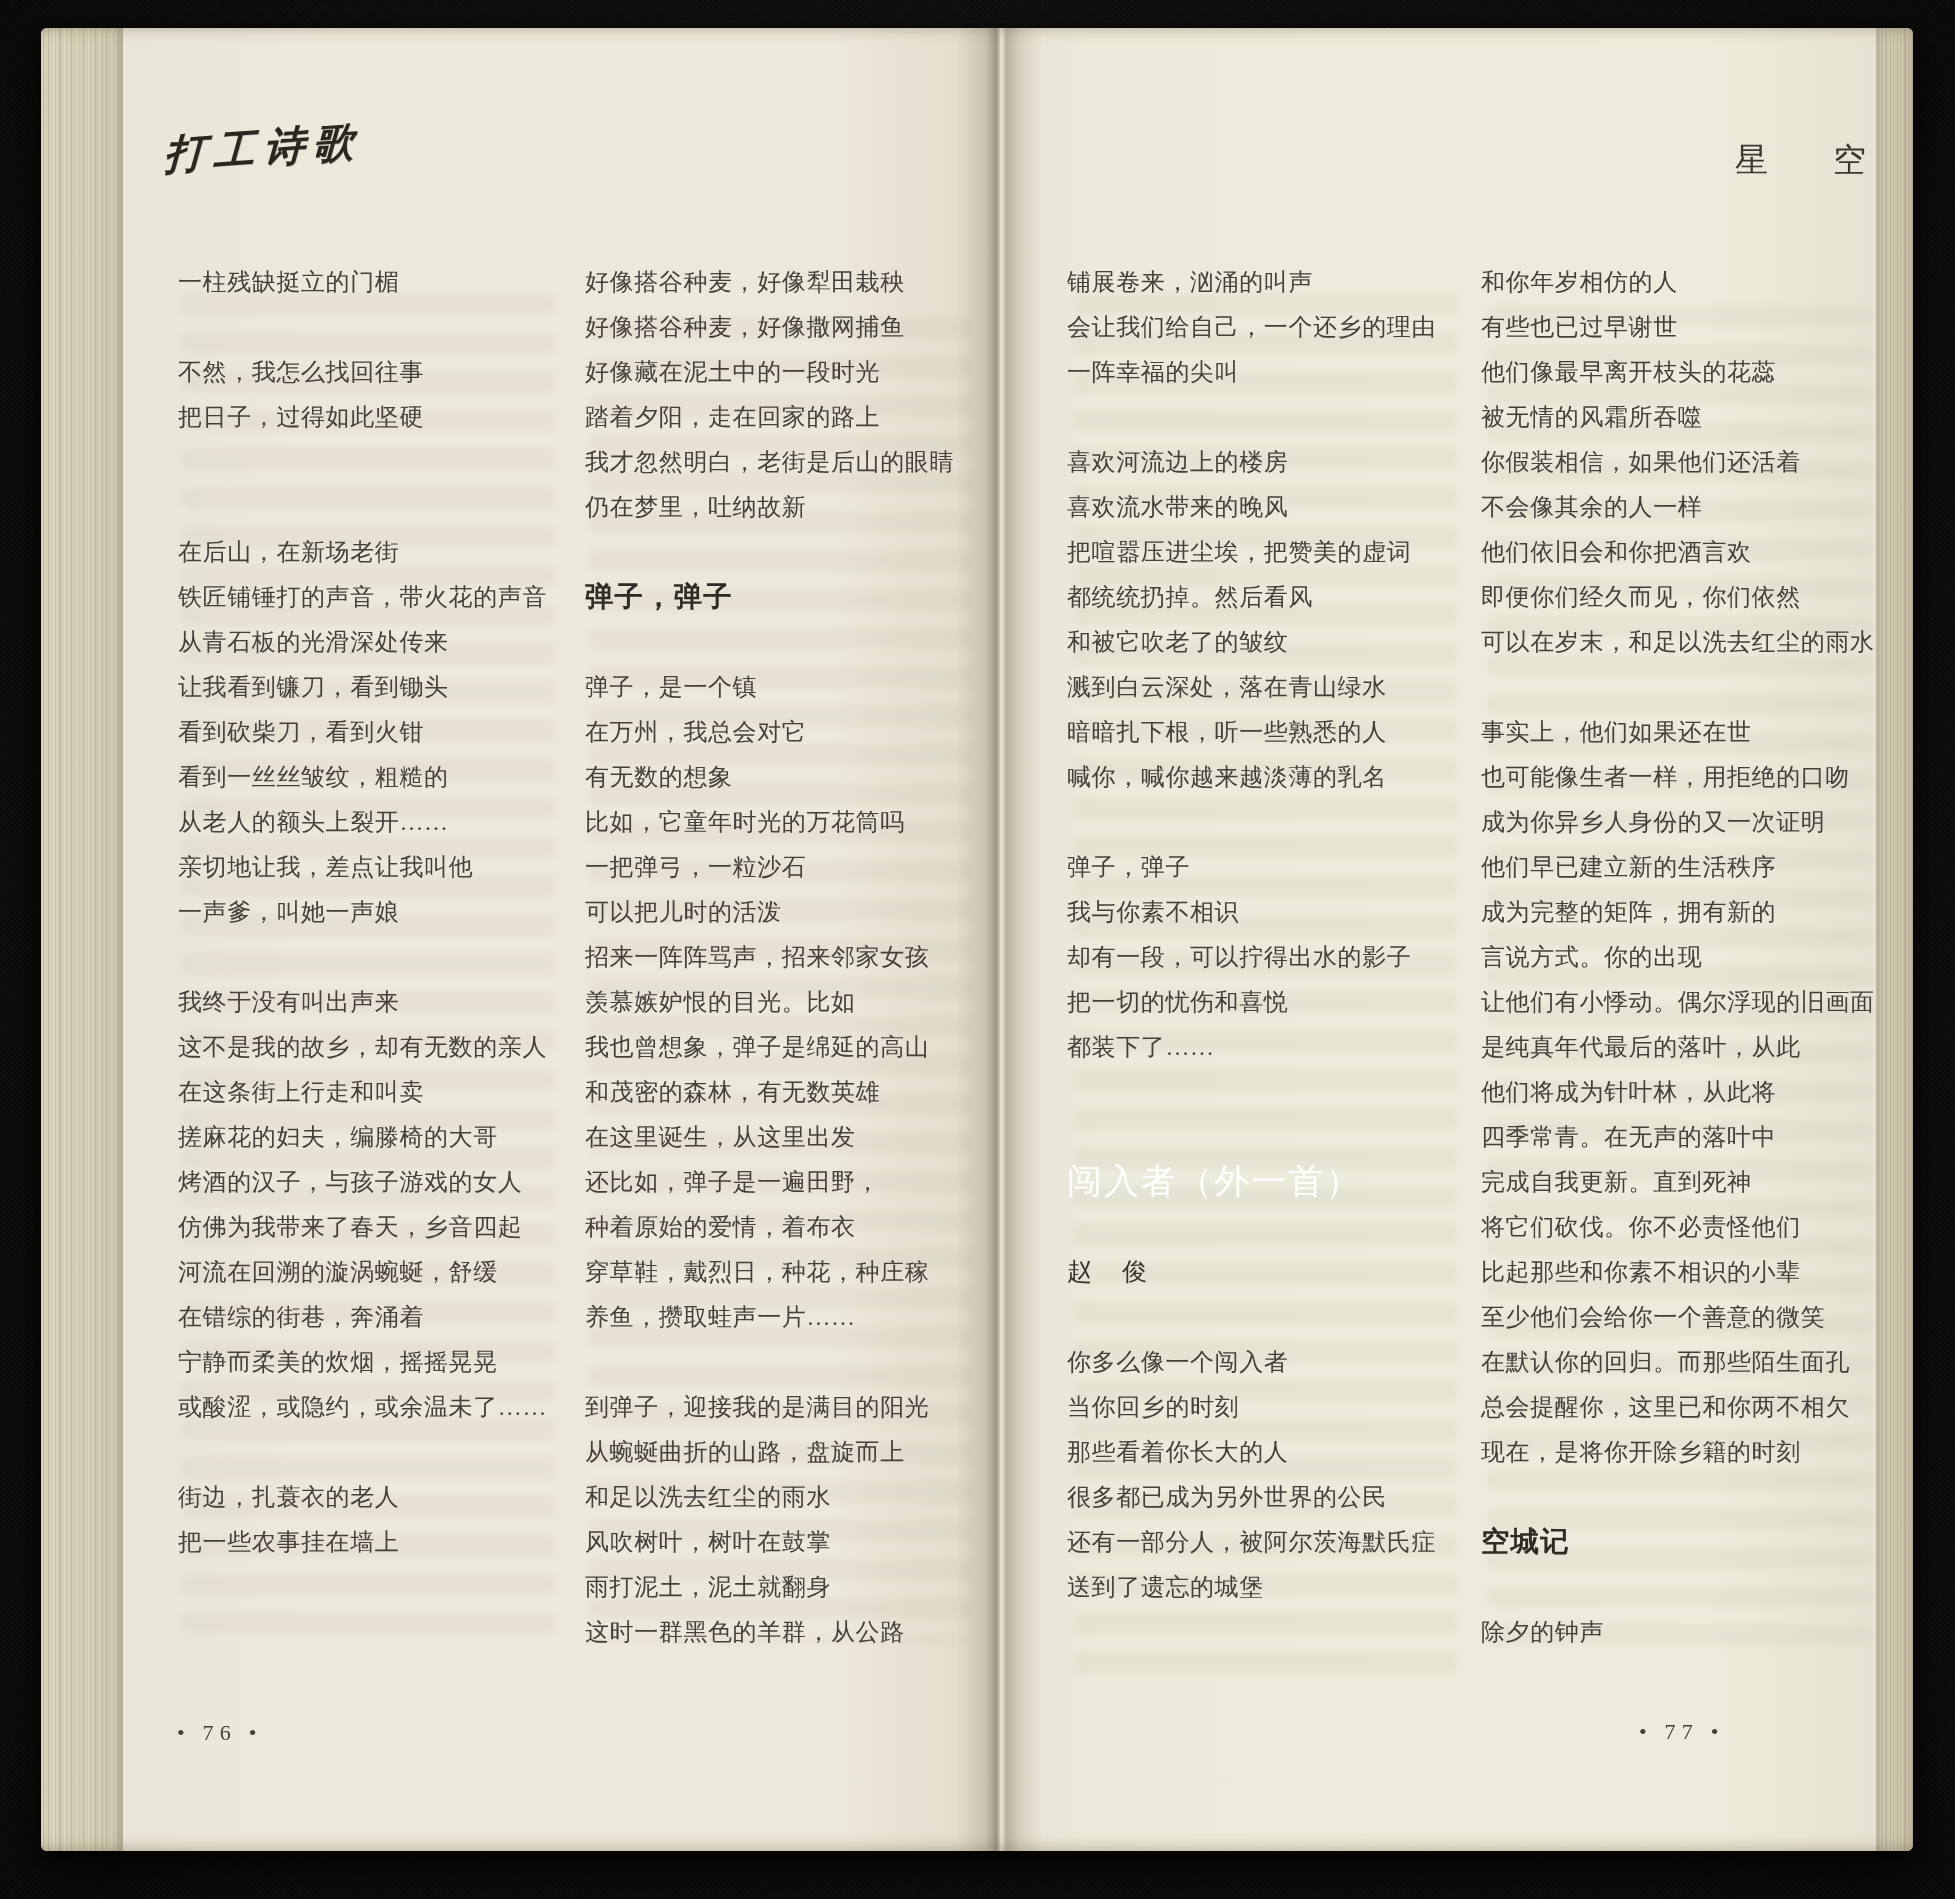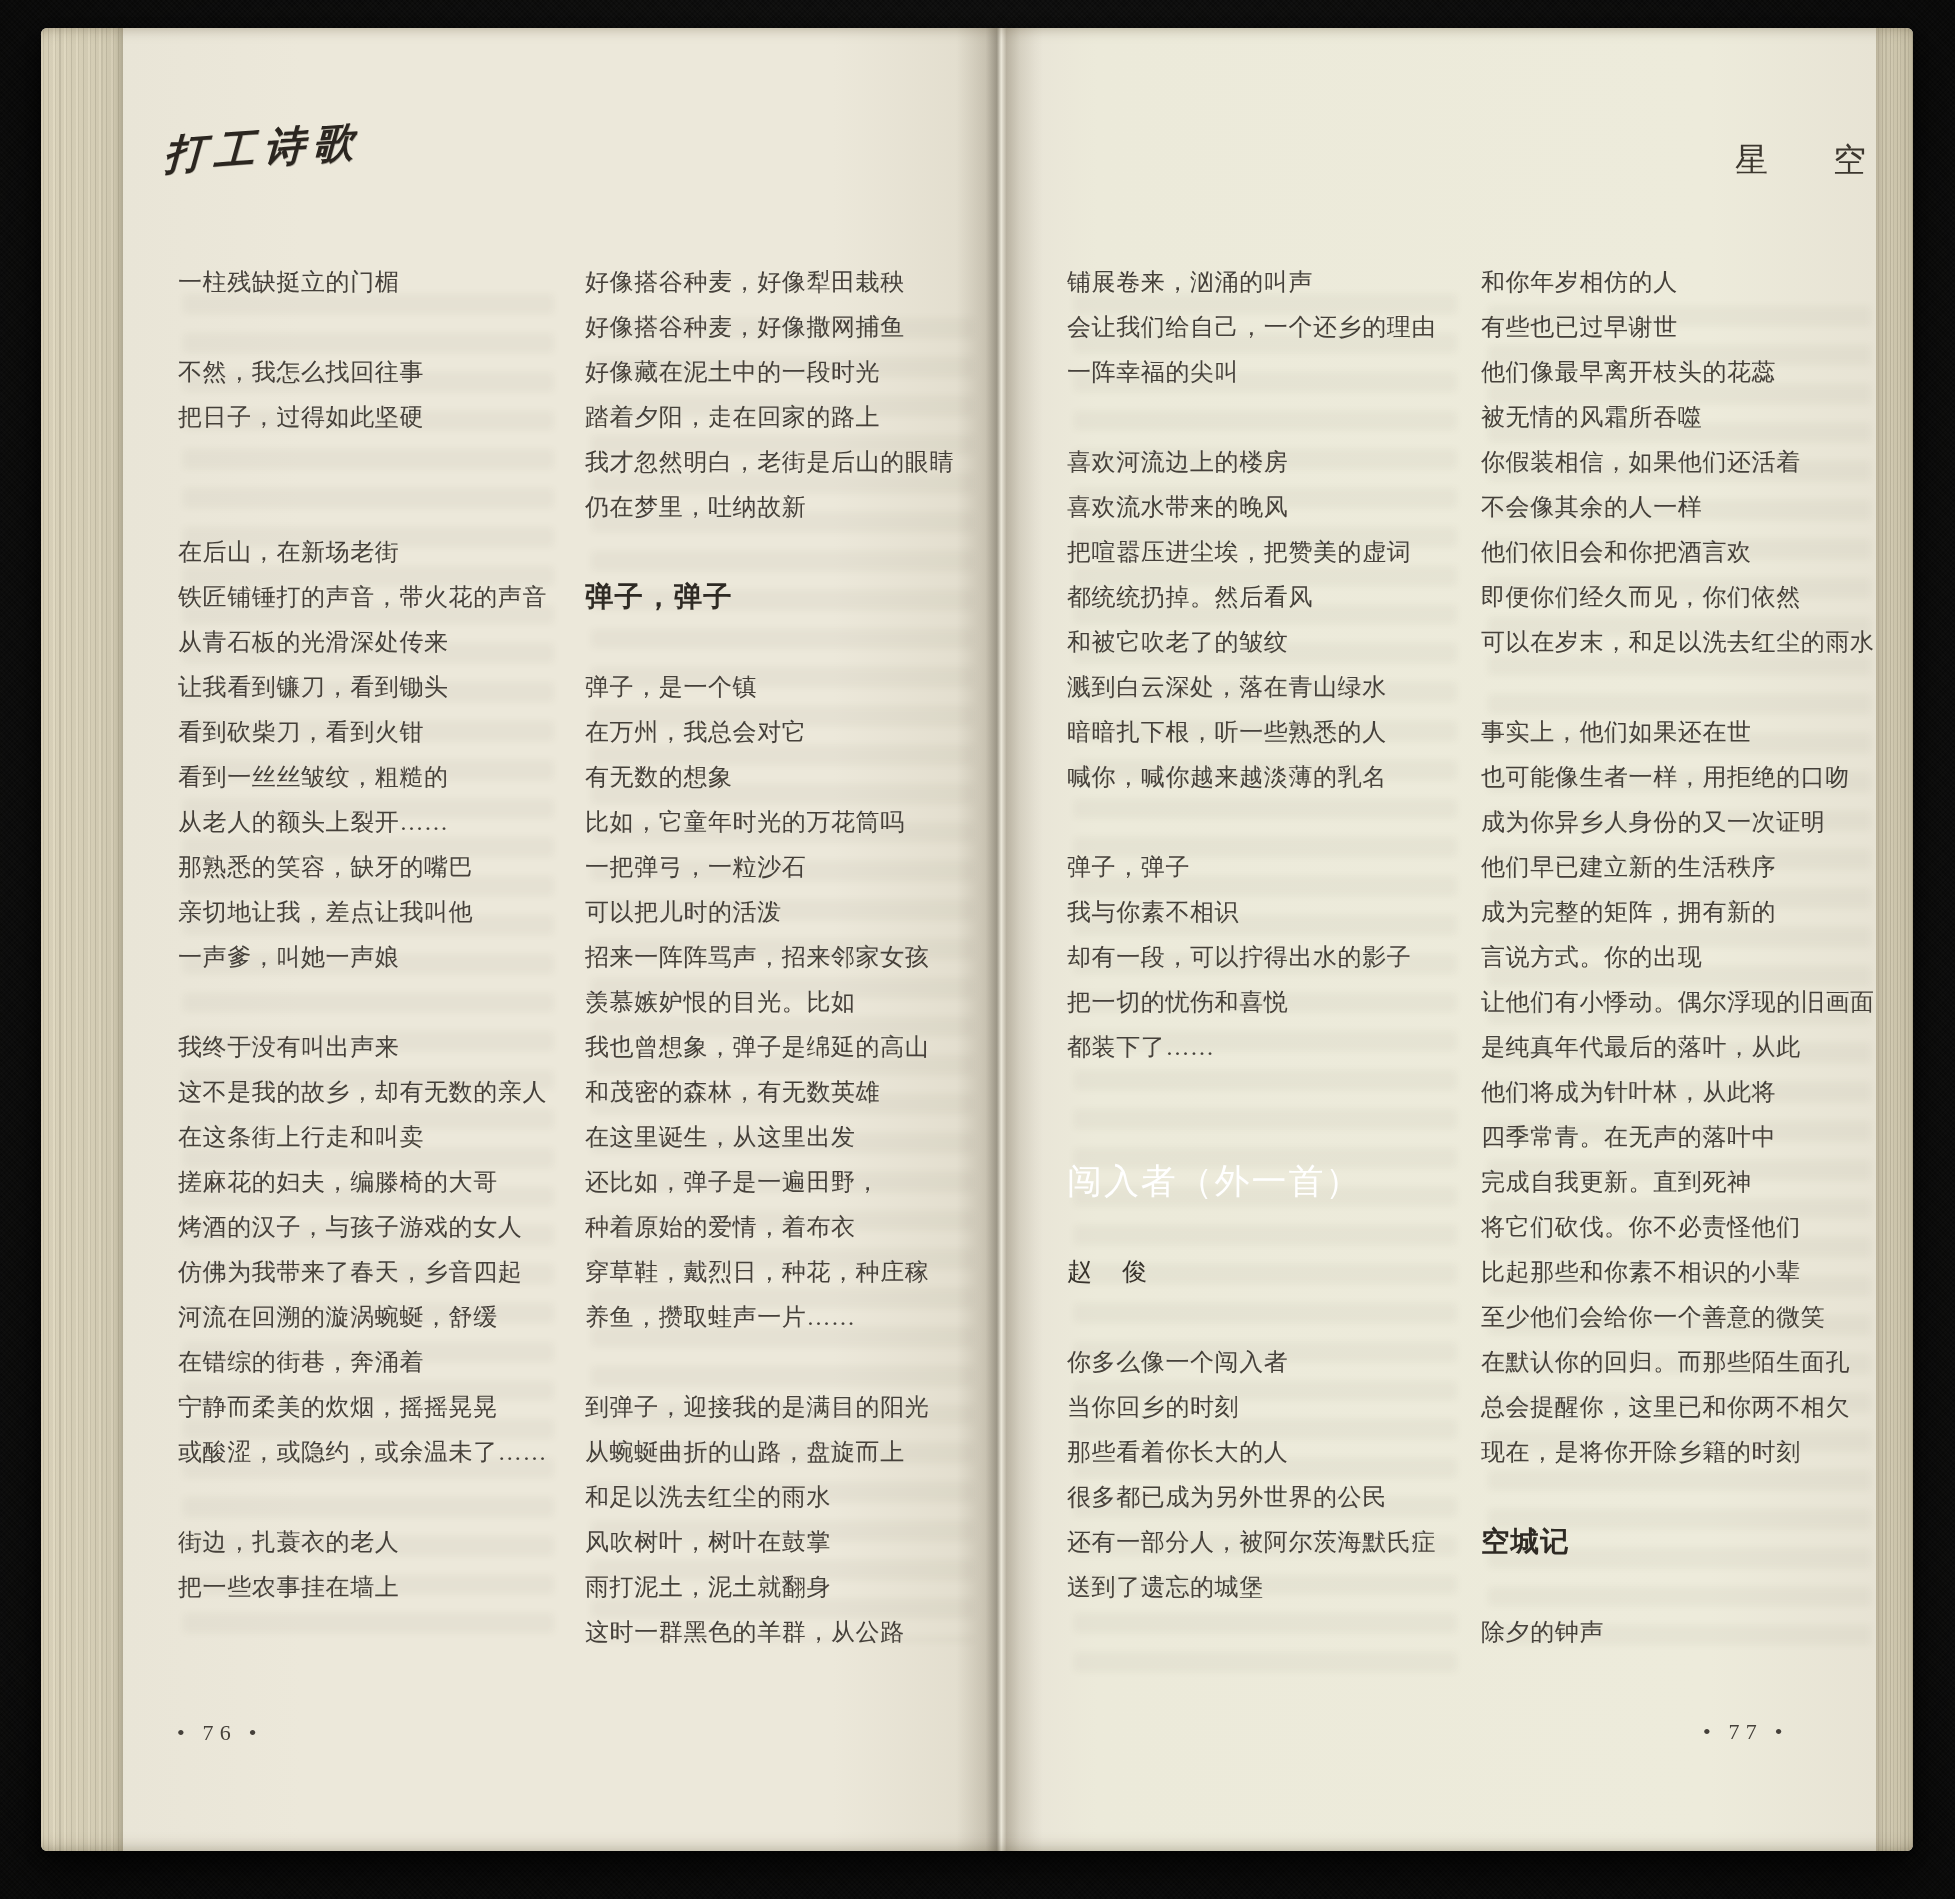--- a/index.html
+++ b/index.html
@@ -105,21 +105,21 @@
   .col .line.heading-lg{font-weight:400;font-size:35px;color:#ffffff;letter-spacing:1.9px;}
   .col .line.author{font-size:25px;color:#38332c;letter-spacing:2.5px;}
   .col-1{left:137px;width:383px;}
   .col-2{left:544px;width:396px;}
   .col-3{left:1026px;width:396px;}
   .col-4{left:1440px;width:396px;}
   .folio{
     position:absolute;font-size:22px;color:#45403a;letter-spacing:6.2px;white-space:nowrap;
   }
   .folio-left{left:136px;top:1692px;}
-  .folio-right{left:1662px;top:1691px;}
+  .folio-right{left:1598px;top:1691px;}
 </style>
 </head>
 <body>
 
 <div class="backdrop"></div>
 
 <div class="book">
 
   <div class="page page-left"></div>
   <div class="page page-right"></div>
@@ -143,21 +143,20 @@
       <div class="line">把日子，过得如此坚硬</div>
       <div class="line blank">　</div>
       <div class="line blank">　</div>
       <div class="line">在后山，在新场老街</div>
       <div class="line">铁匠铺锤打的声音，带火花的声音</div>
       <div class="line">从青石板的光滑深处传来</div>
       <div class="line">让我看到镰刀，看到锄头</div>
       <div class="line">看到砍柴刀，看到火钳</div>
       <div class="line">看到一丝丝皱纹，粗糙的</div>
       <div class="line">从老人的额头上裂开……</div>
-      <div class="line">那熟悉的笑容，缺牙的嘴巴</div>
       <div class="line">亲切地让我，差点让我叫他</div>
       <div class="line">一声爹，叫她一声娘</div>
       <div class="line blank">　</div>
       <div class="line">我终于没有叫出声来</div>
       <div class="line">这不是我的故乡，却有无数的亲人</div>
       <div class="line">在这条街上行走和叫卖</div>
       <div class="line">搓麻花的妇夫，编滕椅的大哥</div>
       <div class="line">烤酒的汉子，与孩子游戏的女人</div>
       <div class="line">仿佛为我带来了春天，乡音四起</div>
       <div class="line">河流在回溯的漩涡蜿蜒，舒缓</div>

